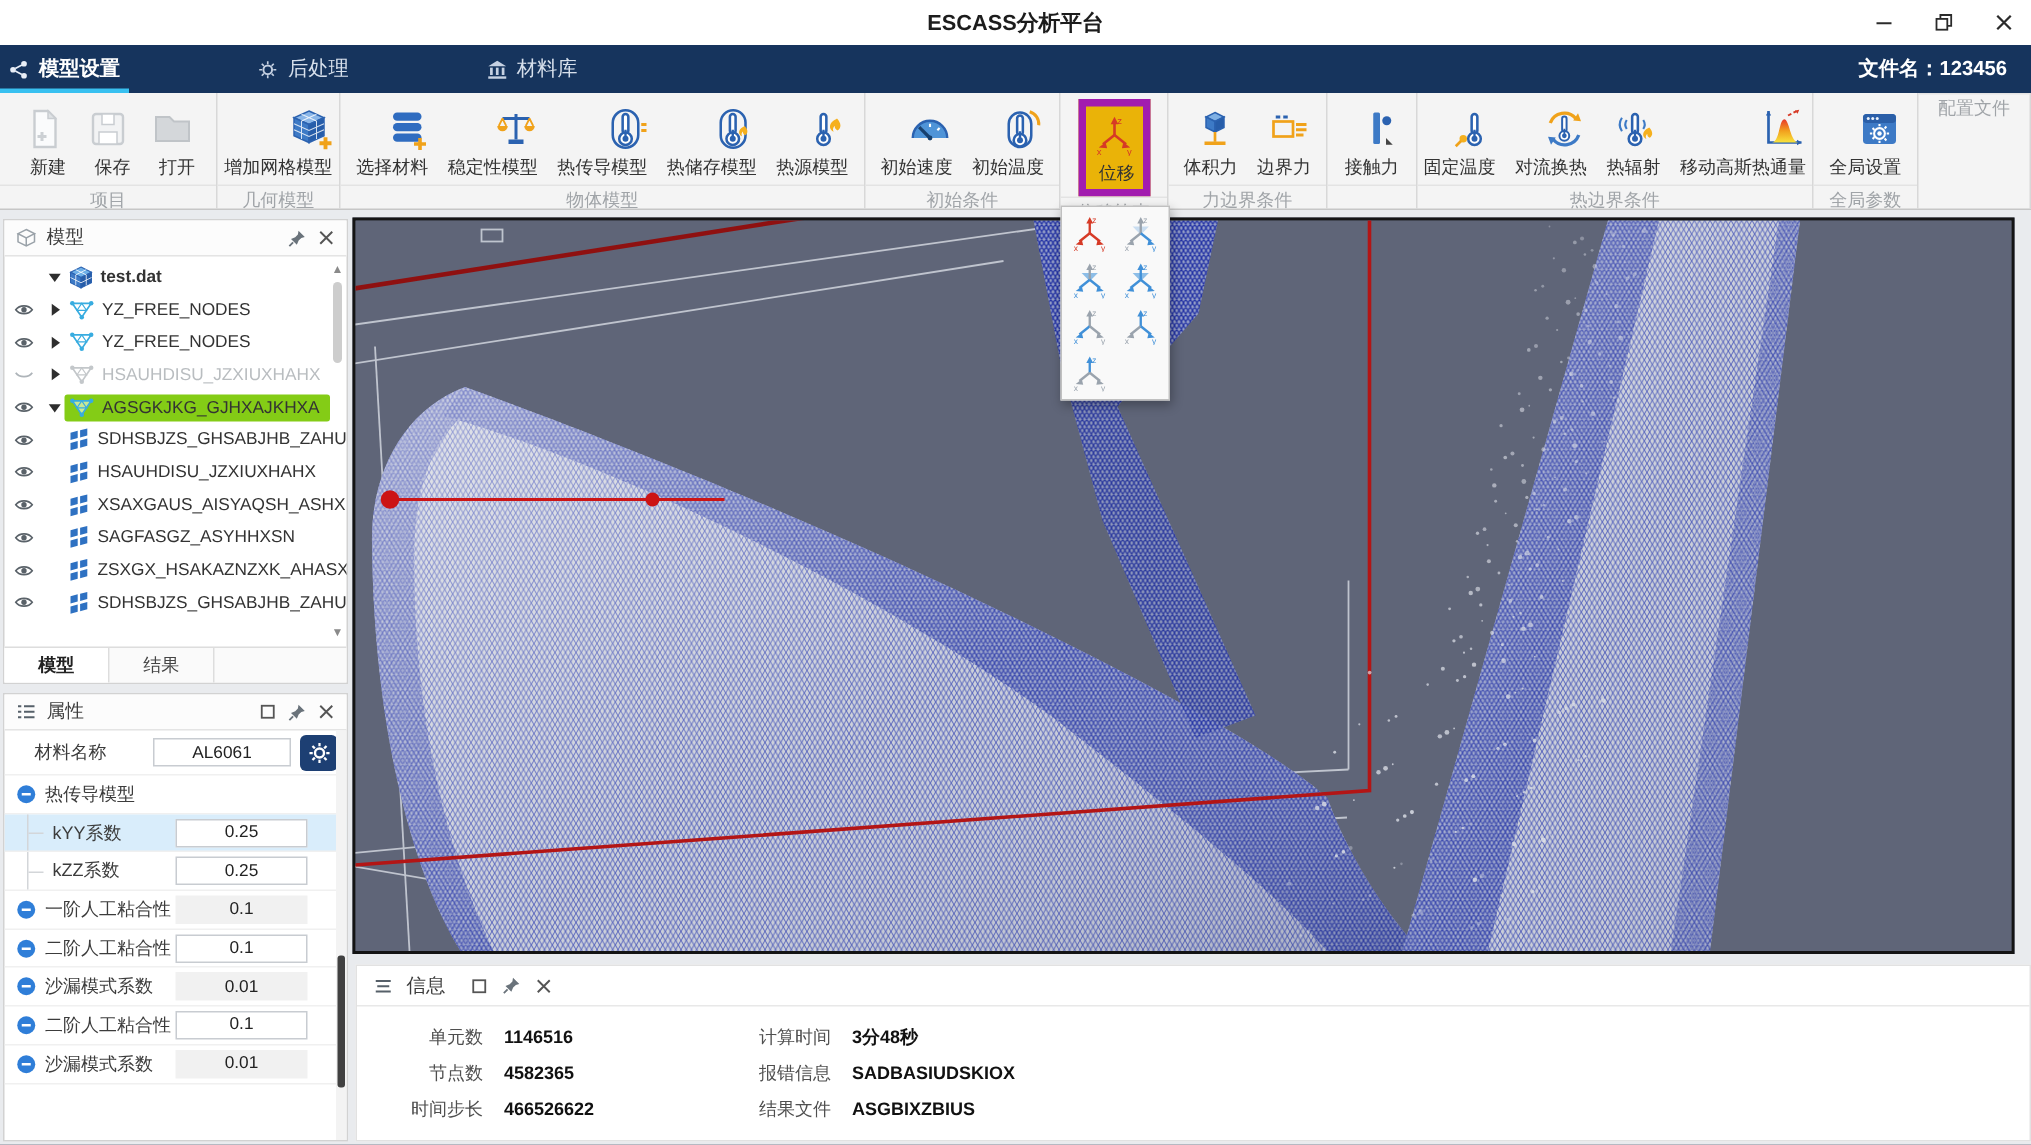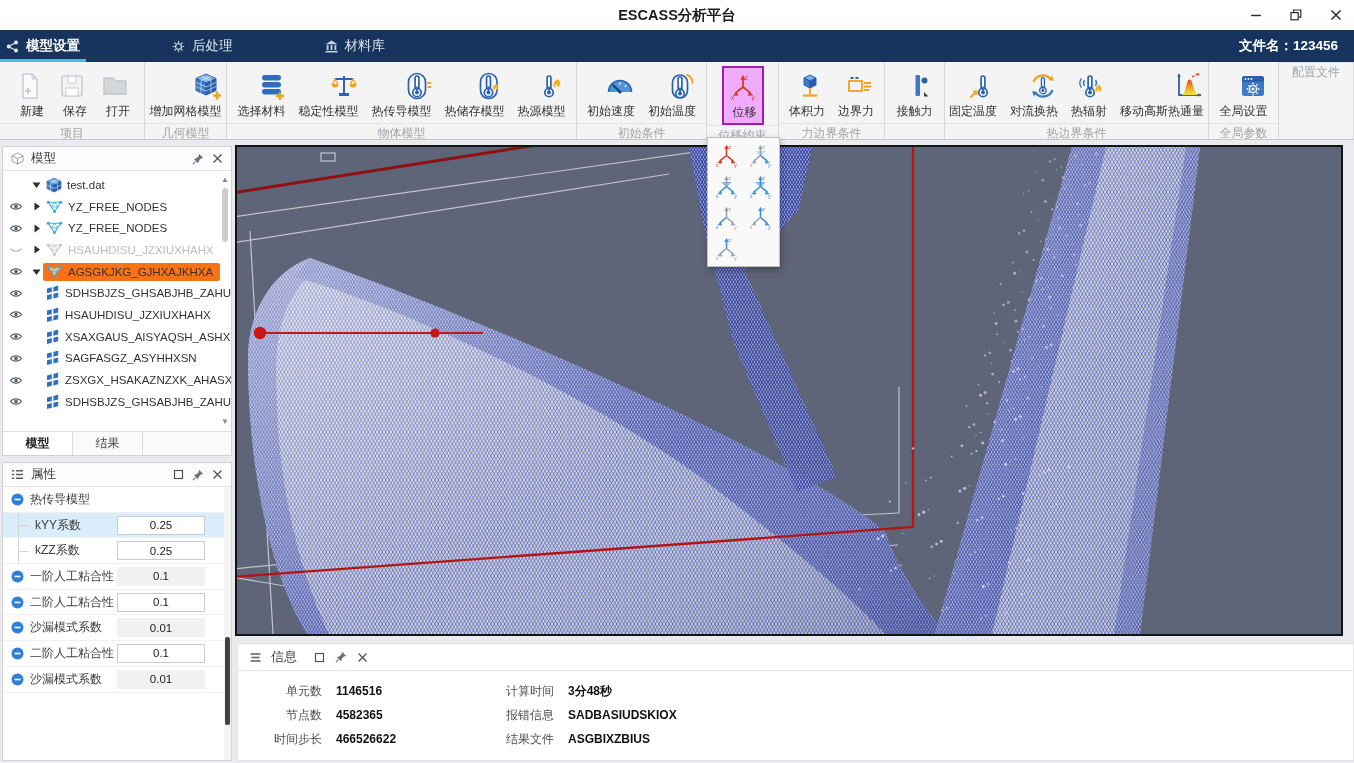--- a/index.html
+++ b/index.html
@@ -22,41 +22,41 @@
   .menu-tab .icon{display:flex}
   .filename{margin-left:auto;display:flex;align-items:center;padding-right:16px;font-size:13.5px;font-weight:bold;color:#fff}
 
   
   .ribbon{position:absolute;left:0;top:62px;right:0;height:78px;background:#f4f4f4;border-bottom:1px solid #c6c6c6;display:flex}
   .rib-group{display:flex;flex-direction:column;border-right:1px solid #d8d8d8;flex:0 0 auto}
   .rib-buttons{flex:1;display:flex;align-items:flex-start;justify-content:center;padding:4px 3px 0;gap:1px}
   .rib-btn{display:flex;flex-direction:column;align-items:flex-end;gap:2px;padding:3px 5px 2px;cursor:pointer;border:1px solid transparent}
   .rib-btn .ric{height:31px;display:flex;align-items:center;justify-content:center}
   .rib-btn .lbl{font-size:12px;color:#333;white-space:nowrap}
-  .rib-btn.active{border:2px solid #a21caf;background:#f0abfc}
+  .rib-btn.active{border:5px solid #a21caf;background:#eab308}
   .rib-label{height:20px;line-height:19px;text-align:center;color:#a0a4a8;font-size:12px;border-top:1px solid #e3e3e3;white-space:nowrap;overflow:hidden}
 
   
   .side-panel{position:absolute;left:2px;width:230px;background:#fff;border:1px solid #d2d2d2;display:flex;flex-direction:column}
   .model-panel{top:146px;height:310px}
   .props-panel{top:462px;height:299px}
   .panel-head{height:24px;flex:0 0 24px;display:flex;align-items:center;gap:6px;padding:0 7px;background:#fcfcfc;border-bottom:1px solid #e4e4e4}
   .panel-title{font-size:12.5px;color:#3d3d3d}
   .panel-head .spacer{flex:1}
   .head-ic{display:flex;cursor:pointer;padding:1px}
 
   
   .tree{flex:1;position:relative;overflow:hidden;padding-top:3px}
   .tree-row{height:21.7px;display:flex;align-items:center;padding-left:5px;cursor:pointer}
   .eye{width:16px;display:flex;justify-content:center;flex:0 0 16px}
   .arr{width:13px;display:flex;justify-content:center;flex:0 0 13px;margin-left:6px}
   .sel-wrap{display:flex;align-items:center;gap:5px;padding:2px 7px 2px 3px;border-radius:2px}
-  .tree-row.selected .sel-wrap{background:#f97316}
+  .tree-row.selected .sel-wrap{background:#84cc16}
   .tlabel{font-size:11.5px;color:#333;white-space:nowrap}
-  .tree-row.root .tlabel{font-weight:normal}
+  .tree-row.root .tlabel{font-weight:bold}
   .tree-row.dimmed .tlabel{color:#b9bdc0}
   .ticon{display:flex}
   .vscroll{position:absolute;right:1px;top:2px;bottom:2px;width:10px;display:flex;flex-direction:column;align-items:center}
   .vscroll .sarr{color:#8a8a8a;font-size:8px;line-height:10px;cursor:pointer}
   .vscroll .sthumb{width:6px;background:#cdcdcd;border-radius:3px;margin-top:3px;cursor:pointer}
   .vscroll .strack{flex:1}
   .model-tabs{flex:0 0 24px;display:flex;border-top:1px solid #ddd;background:#fafafa}
   .model-tab{width:70px;display:flex;align-items:center;justify-content:center;border-right:1px solid #ddd;font-size:12px;cursor:pointer;color:#444}
   .model-tab.active{background:#fff;font-weight:bold;color:#222}
 
@@ -774,20 +774,32 @@
             <path d="M3.4 8.6L.9 11.1" stroke="#6a737b" stroke-width="1.2"></path>
           </svg>
         </span>
       <span class="head-ic">
         <svg width="11" height="11" viewBox="0 0 11 11">
             <path d="M1.5 1.5l8 8M9.5 1.5l-8 8" stroke="#555" stroke-width="1.3"></path>
           </svg>
         </span>
     </div>
     <div class="prop-rows" id="prop-rows">
+        <div class="prop-row field">
+          <span class="plabel" style="padding-left:12px">材料名称</span>
+          <span class="inp bordered">AL6061</span>
+          <span class="gear-btn">
+            <span style="display:flex">
+              <svg xmlns="http://www.w3.org/2000/svg" width="16" height="16" viewBox="0 0 16 16">
+                <circle cx="8" cy="8" r="3" fill="none" stroke="#fff" stroke-width="1.6"></circle>
+                <path d="M8 1.3v2.2M8 12.5v2.2M1.3 8h2.2M12.5 8h2.2M3.3 3.3l1.6 1.6M11.1 11.1l1.6 1.6M12.7 3.3l-1.6 1.6M4.9 11.1l-1.6 1.6" stroke="#fff" stroke-width="1.5"></path>
+              </svg>
+            </span>
+          </span>
+        </div>
         <div class="prop-row section">
           <span class="minus">
             <svg xmlns="http://www.w3.org/2000/svg" width="13" height="13" viewBox="0 0 13 13">
               <circle cx="6.5" cy="6.5" r="6" fill="#2f7ed8"></circle>
               <path d="M3.5 6.5h6" stroke="#fff" stroke-width="1.6"></path>
             </svg>
           </span>
           <span class="plabel">热传导模型</span>
         </div>
         <div class="prop-row sub hl">

